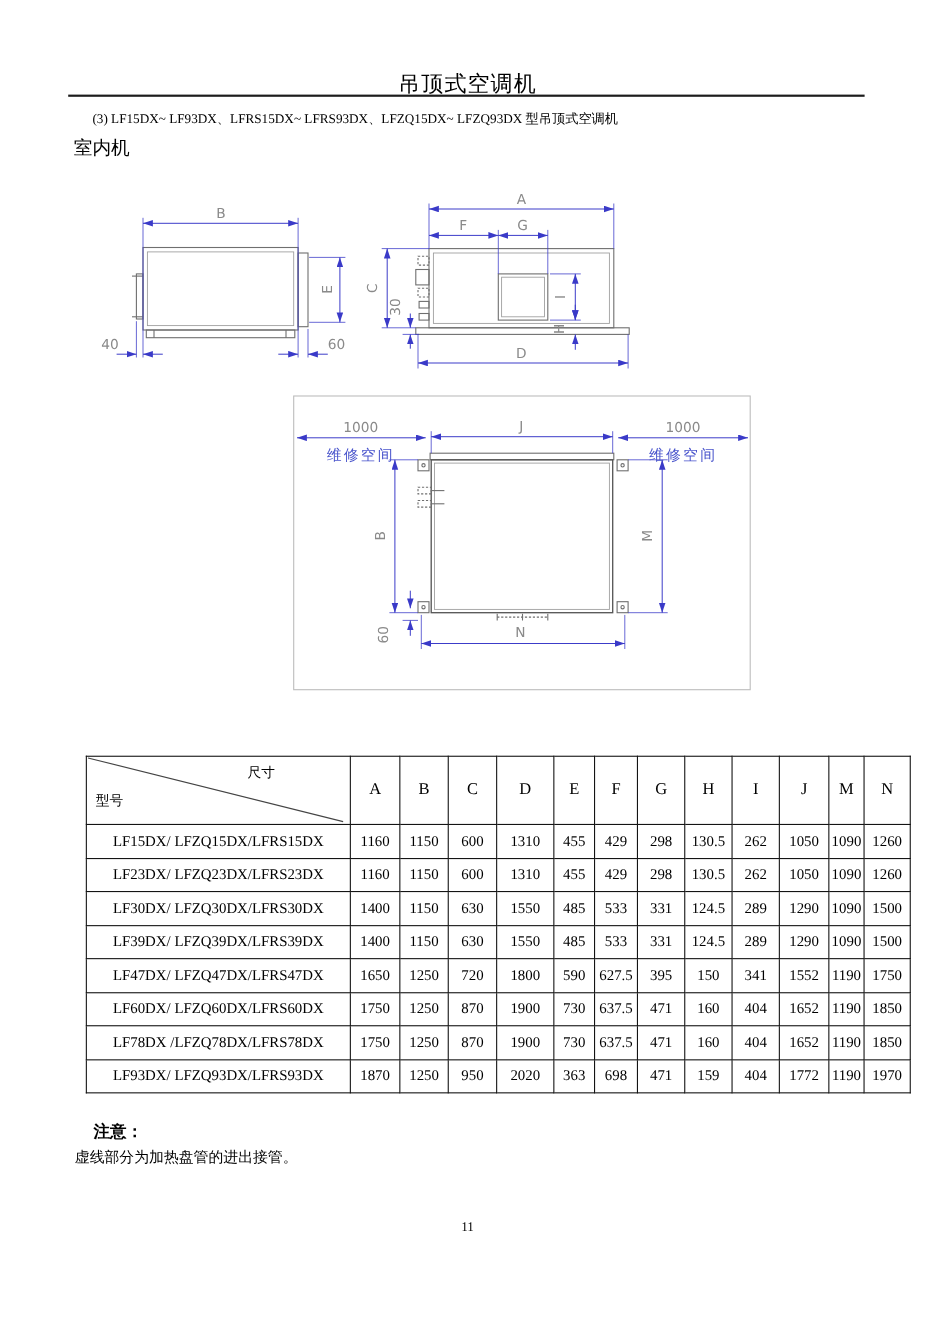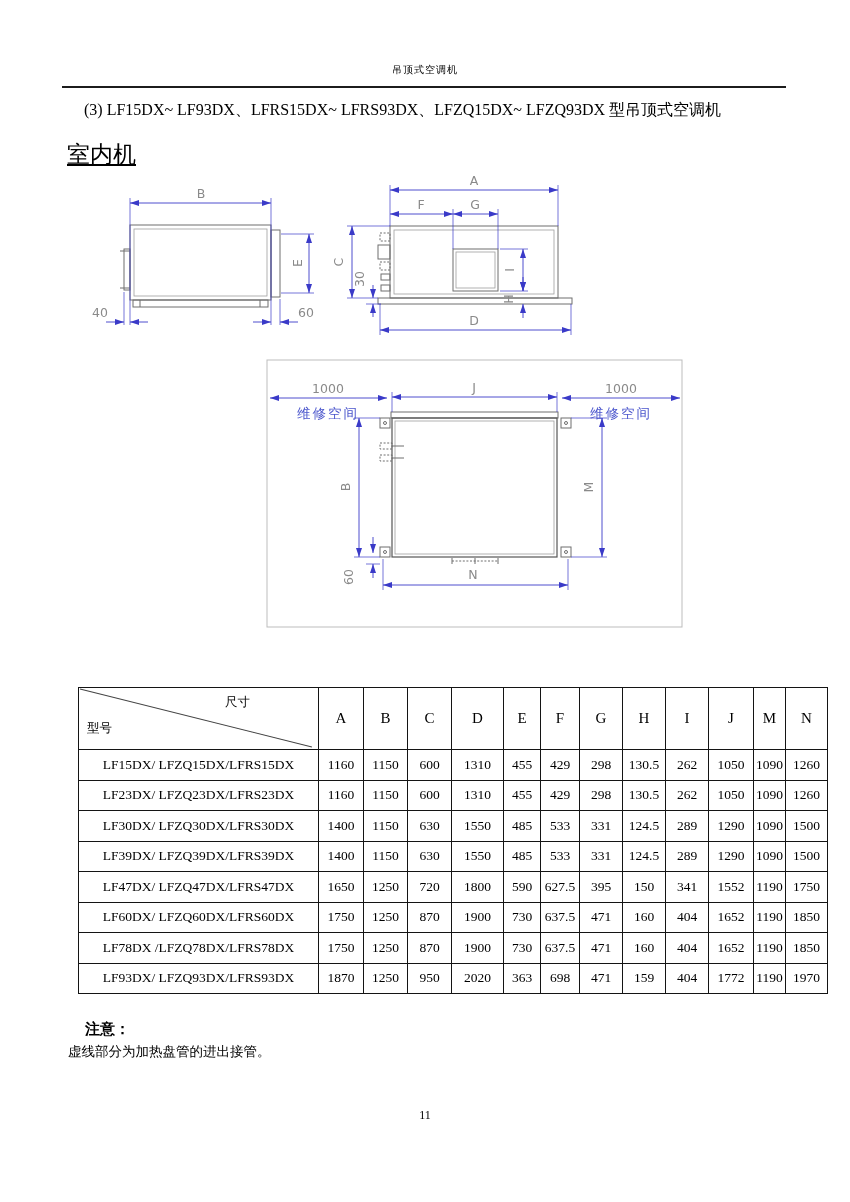--- a/index.html
+++ b/index.html
@@ -1,22 +1,22 @@
 <!DOCTYPE html>
 <html><head>
 <meta charset="utf-8">
 <style>
   html,body{margin:0;padding:0;background:#ffffff;}
   .page{position:relative;width:850px;height:1202px;background:#ffffff;overflow:hidden;
         font-family:"Liberation Serif","DejaVu Serif",serif;color:#000;}
   .header-title{position:absolute;top:63px;left:0;width:850px;text-align:center;
-                font-size:10px;letter-spacing:1px;}
+                font-size:20px;letter-spacing:1px;}
   .header-rule{position:absolute;top:86px;left:62px;width:724px;border-top:2px solid #1c1c1c;}
-  .heading-line1{position:absolute;top:100px;left:84px;font-size:16px;white-space:nowrap;}
-  .heading-line2{position:absolute;top:139px;left:67px;font-size:23px;text-decoration:underline;}
+  .heading-line1{position:absolute;top:100px;left:84px;font-size:12px;white-space:nowrap;}
+  .heading-line2{position:absolute;top:123px;left:67px;font-size:17px;}
   .note-title{position:absolute;top:1020px;left:85px;font-size:15px;font-weight:bold;}
   .note-body{position:absolute;top:1043px;left:68px;font-size:13.5px;}
   .page-number{position:absolute;top:1108px;left:0;width:850px;text-align:center;font-size:12px;}
 
   
   .diagram-svg{position:absolute;left:60px;top:165px;}
   .p1{fill:none;stroke:#6f6f6f;stroke-width:1;}
   .p2{fill:none;stroke:#9e9e9e;stroke-width:0.8;}
   .pd{fill:none;stroke:#6f6f6f;stroke-width:1;stroke-dasharray:2,1.6;}
   .pk{fill:none;stroke:#555;stroke-width:1.2;}

